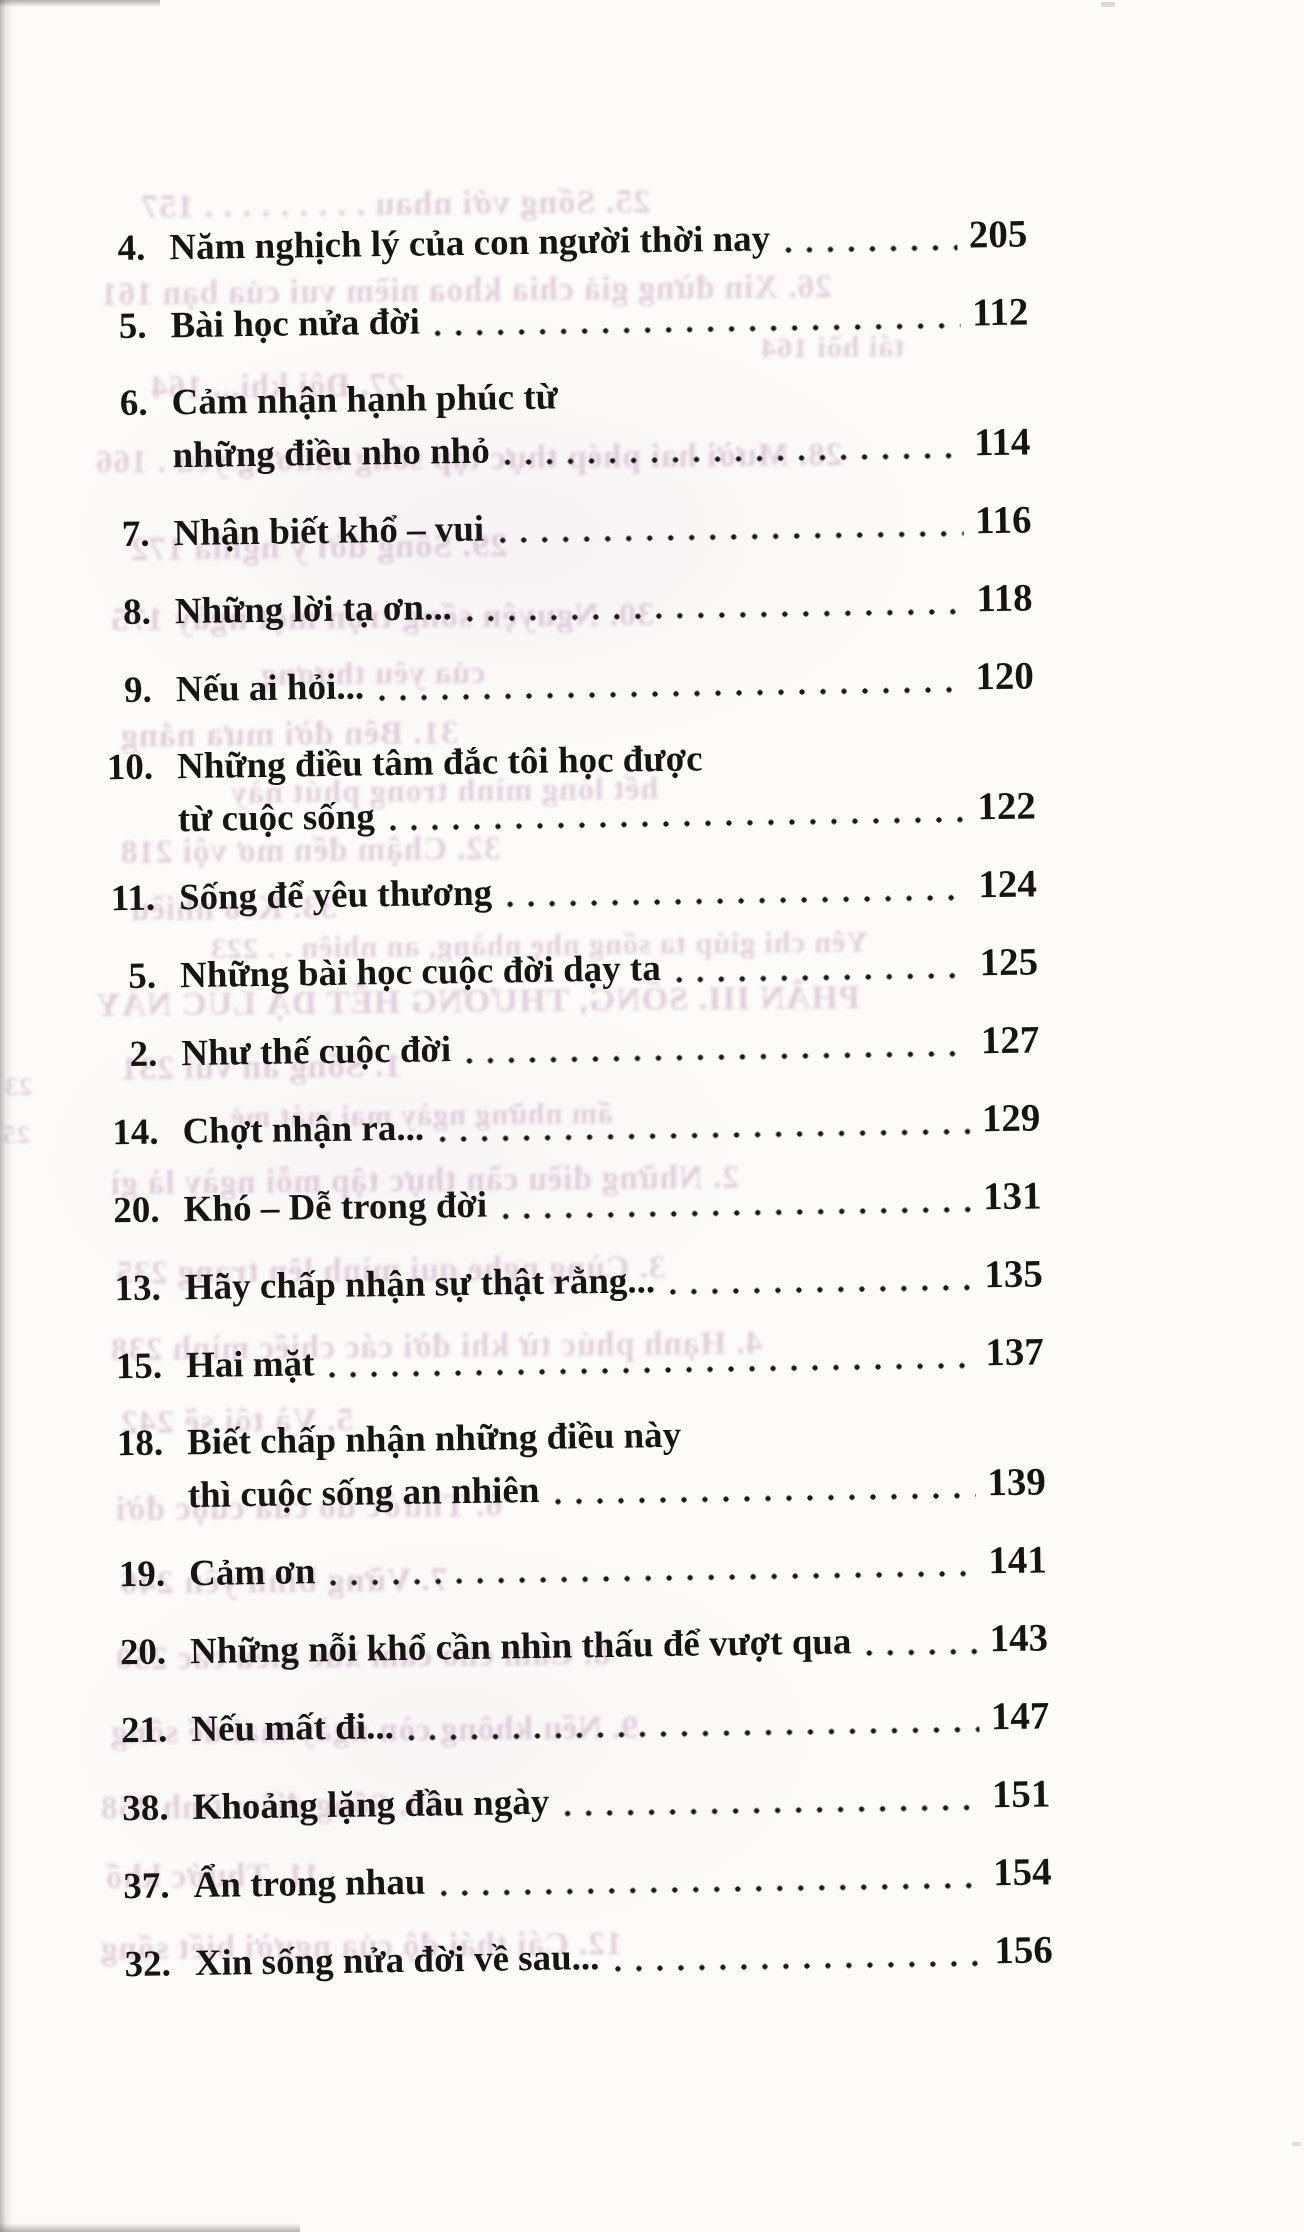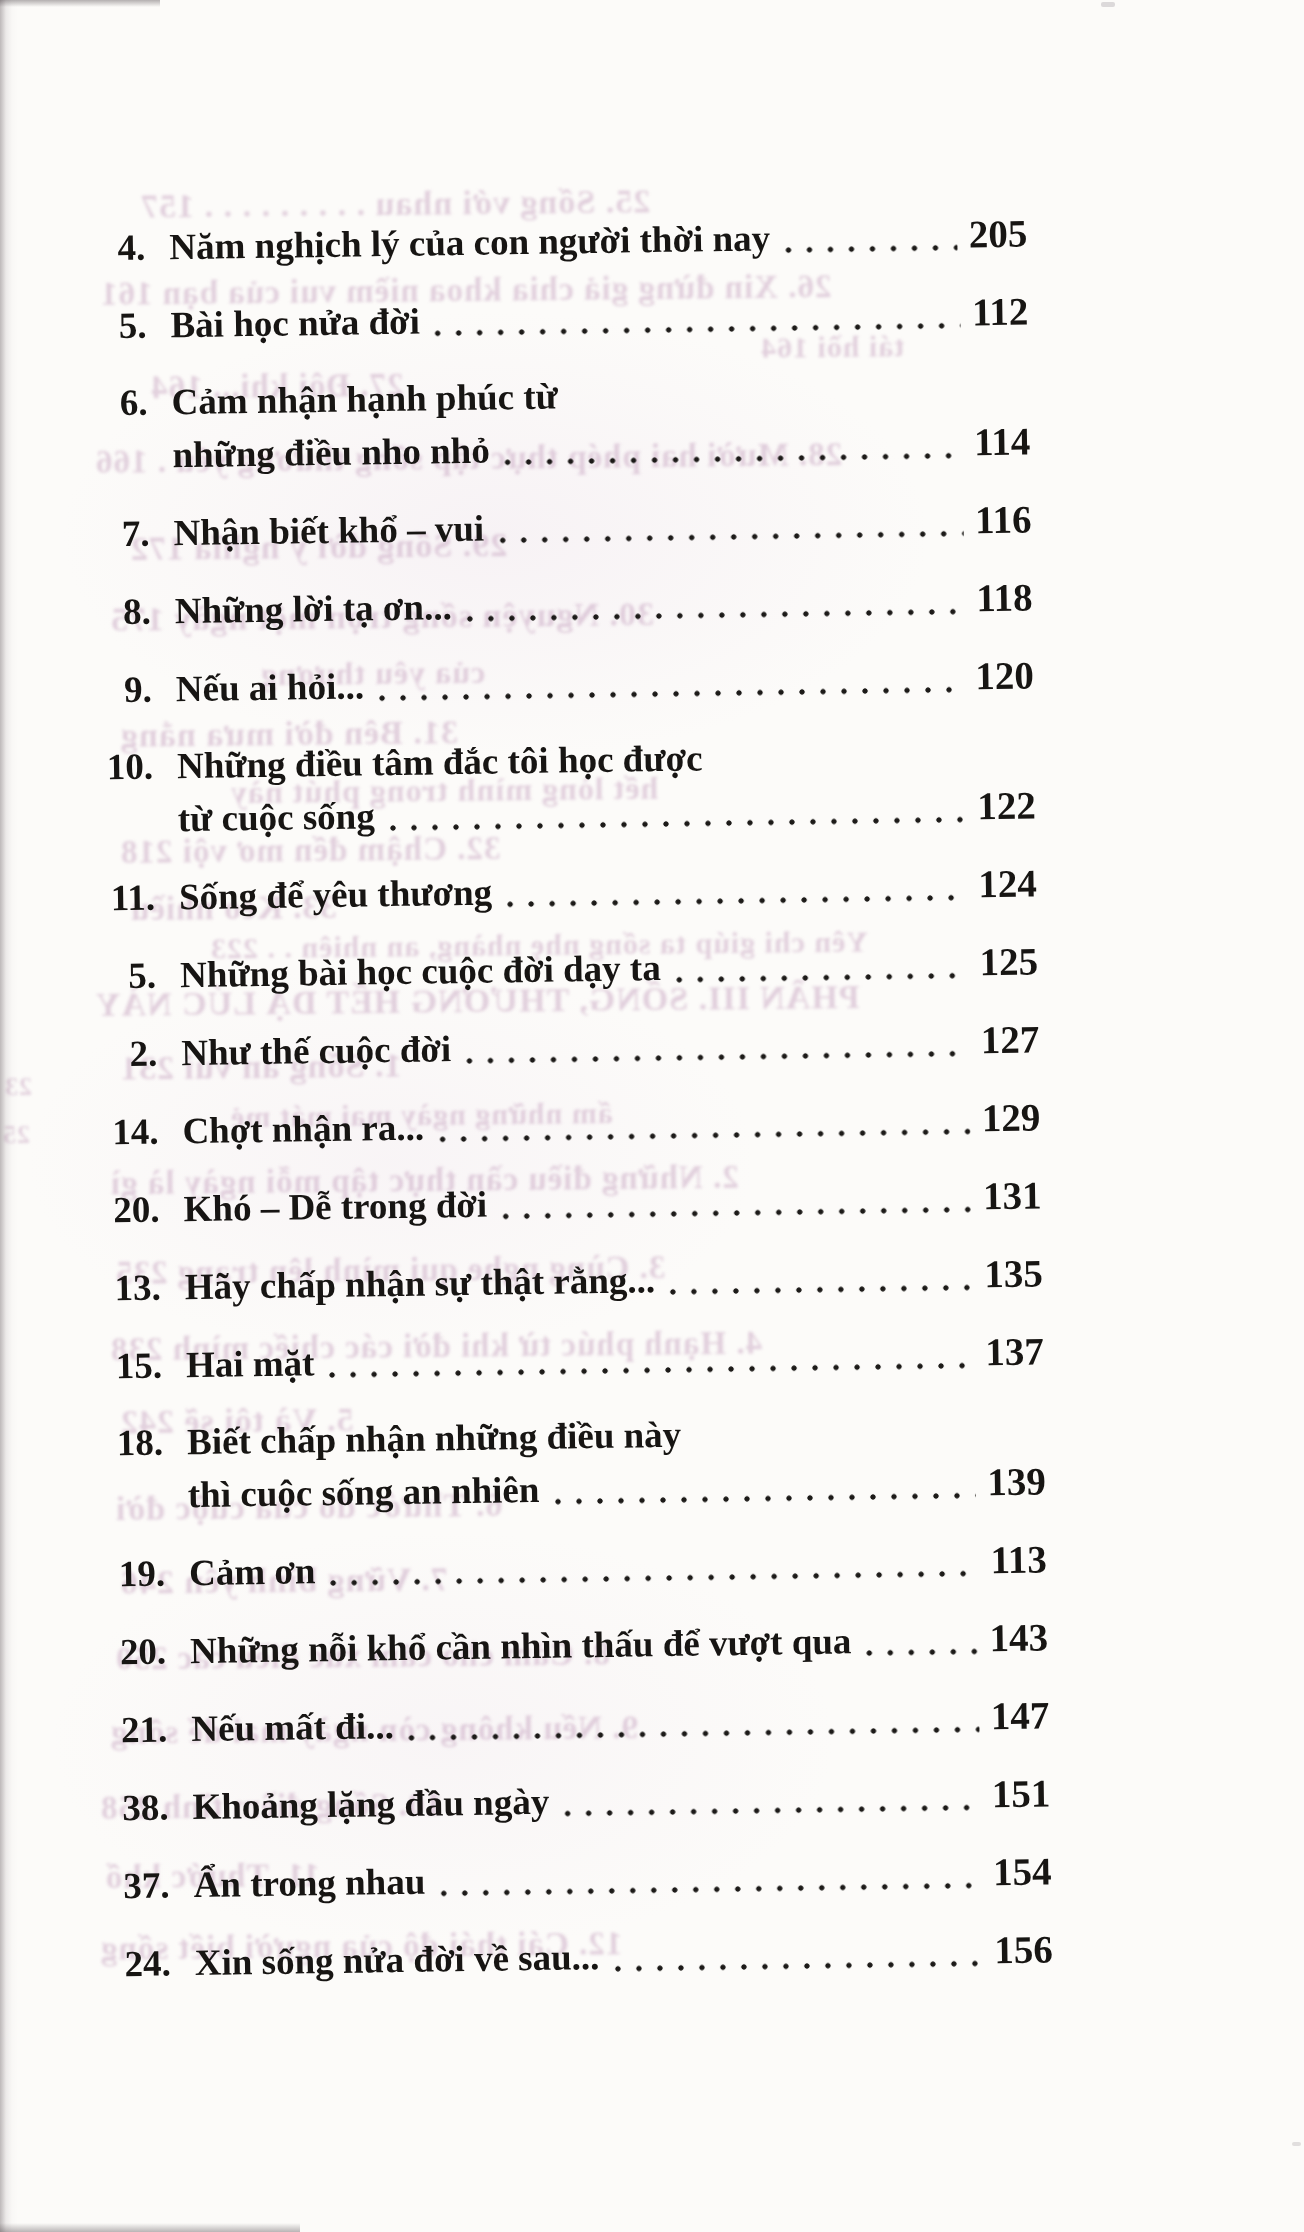--- a/index.html
+++ b/index.html
@@ -219,21 +219,21 @@
           <span class="title">thì cuộc sống an nhiên</span>
           <span class="leader"></span>
           <span class="pg">139</span>
         </div>
       </div>
 
       <div class="row">
         <span class="num">19.</span>
         <span class="title">Cảm ơn</span>
         <span class="leader"></span>
-        <span class="pg">113</span>
+        <span class="pg">141</span>
       </div>
 
       <div class="row">
         <span class="num">20.</span>
         <span class="title">Những nỗi khổ cần nhìn thấu để vượt qua</span>
         <span class="leader"></span>
         <span class="pg">143</span>
       </div>
 
       <div class="row">
@@ -251,21 +251,21 @@
       </div>
 
       <div class="row">
         <span class="num">37.</span>
         <span class="title">Ẩn trong nhau</span>
         <span class="leader"></span>
         <span class="pg">154</span>
       </div>
 
       <div class="row">
-        <span class="num">24.</span>
+        <span class="num">32.</span>
         <span class="title">Xin sống nửa đời về sau...</span>
         <span class="leader"></span>
         <span class="pg">156</span>
       </div>
 
     </div>
   </div>
 
   <div class="edge-left"></div>
   <div class="corner-tl"></div>

